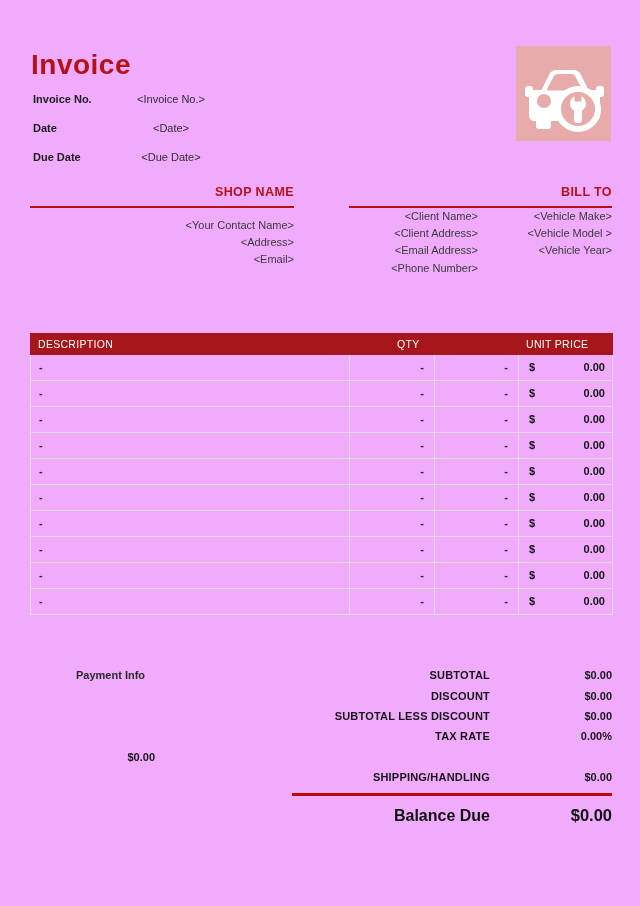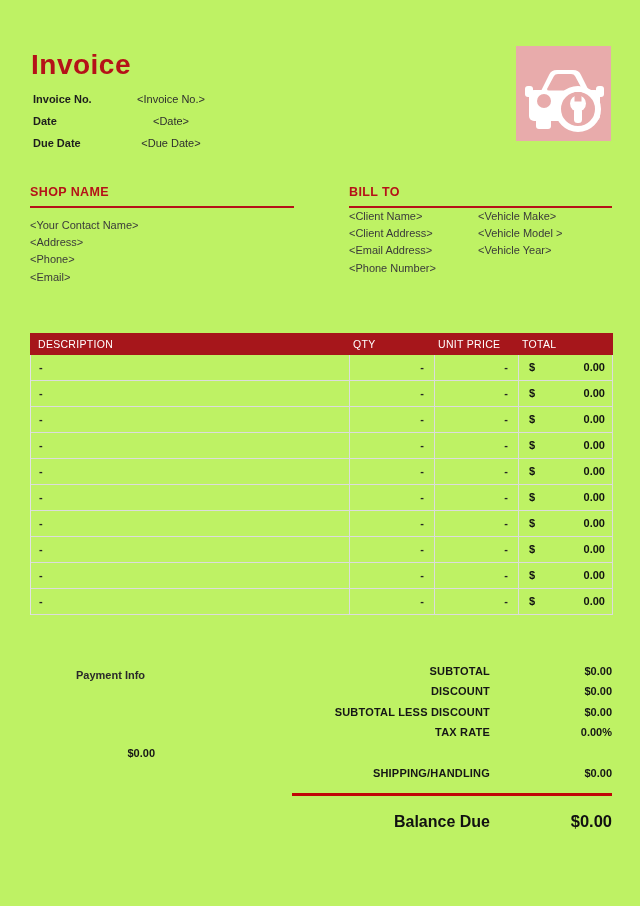--- a/index.html
+++ b/index.html
@@ -1,73 +1,73 @@
 <!DOCTYPE html>
 <html><head>
 <meta charset="utf-8">
 <style>
   * { margin:0; padding:0; box-sizing:border-box; }
   html,body { background:#ffffff; }
   .page {
-    position:relative; width:640px; height:906px; background:#bef264;
+    position:relative; width:640px; height:906px; background:#f0abfc;
     font-family:"Liberation Sans", sans-serif; color:#1d1d1d; overflow:hidden;
   }
   .title {
     position:absolute; left:31px; top:49px;
     font-size:28px; font-weight:700; letter-spacing:.5px; color:#b51218;
   }
   .meta {
     position:absolute; left:33px; top:93px;
-    display:grid; grid-template-columns:100px 76px; row-gap:9px; font-size:11px;
+    display:grid; grid-template-columns:100px 76px; row-gap:16px; font-size:11px;
   }
   .meta .lbl { font-weight:700; color:#1d1d1d; line-height:13px; }
   .meta .val { text-align:center; color:#2e2e2e; line-height:13px; }
   .logo {
     position:absolute; left:516px; top:46px; width:95px; height:95px;
     background:#e8abab;
   }
   .logo svg { display:block; width:95px; height:95px; }
-  .section { position:absolute; top:185px; }
+  .section { position:absolute; top:185px;text-align:right; }
   .shop { left:30px; width:264px; }
   .bill { left:349px; width:263px; }
   .sec-head {
     font-size:12.5px; font-weight:700; color:#b51218; letter-spacing:.4px;
     border-bottom:2px solid #b51218; padding-bottom:7px;
   }
   .sec-lines { margin-top:9px; }
   .sec-line { font-size:11px; color:#3a3a3a; height:17.2px; line-height:17.2px; }
   .bill-cols { display:flex; }
   .bill-col-left { width:129px; }
   .bill-col-right { flex:1; }
   .items { position:absolute; left:30px; top:333px; width:583px; }
   .items-head {
     display:grid; grid-template-columns:319px 85px 84px 95px;
     background:#a6161b; color:#ffffff; height:22px; line-height:22px;
-    font-size:10.5px; letter-spacing:.3px;
+    font-size:10.5px; letter-spacing:.3px;gap:44px;
   }
   .items-head .hd { padding-left:8px; }
   .items-head .hn { padding-left:4px; }
   .items-body { border-left:1px solid #e3e3e3; border-right:1px solid #dcdcdc; }
   .irow {
     display:grid; grid-template-columns:318px 85px 84px 94px;
     height:26px; line-height:25px; border-bottom:1px solid #dcdcdc;
     font-size:11px; font-weight:700; color:#242424;
   }
   .irow > div:nth-child(n+2) { border-left:1px solid #dcdcdc; }
   .cell-desc { padding-left:8px; }
   .cell-num { text-align:right; padding-right:10px; }
   .cell-total { display:flex; justify-content:space-between; padding:0 7px 0 10px; color:#111; }
   .payment-info { position:absolute; left:33px; top:669px; font-size:11px; font-weight:700; color:#2a2a2a;margin-left:43px; }
   .summary { position:absolute; left:33px; top:665px; width:579px; }
-  .srow { display:flex; align-items:flex-start; height:20.4px; font-size:11px; font-weight:700; color:#161616; }
+  .srow { display:flex; align-items:center; height:20.4px; font-size:11px; font-weight:700; color:#161616; }
   .srow .lbl { flex:1; text-align:right; letter-spacing:.2px; }
   .srow .val { width:122px; text-align:right; }
   .balance {
     position:absolute; left:292px; top:793px; width:320px;
-    border-top:3px solid #c00606; padding-top:16px;
+    border-top:3px solid #c00606; padding-top:10px;
     display:flex; align-items:baseline;
   }
   .balance .lbl { flex:1; text-align:right; font-size:16px; font-weight:700; color:#111; }
   .balance .val { width:122px; text-align:right; font-size:16.5px; font-weight:700; color:#111; }
 </style>
 </head>
 <body>
 
 <div class="page">
 
@@ -105,21 +105,20 @@
   </div>
 
   <div class="section shop">
     <div class="sec-head">SHOP NAME</div>
     <div class="sec-lines">
 
         <div class="sec-line">&lt;Your Contact Name&gt;</div>
 
         <div class="sec-line">&lt;Address&gt;</div>
 
-        <div class="sec-line">&lt;Phone&gt;</div>
 
         <div class="sec-line">&lt;Email&gt;</div>
 
     </div>
   </div>
 
   <div class="section bill">
     <div class="sec-head">BILL TO</div>
     <div class="bill-cols">
       <div class="bill-col-left">

